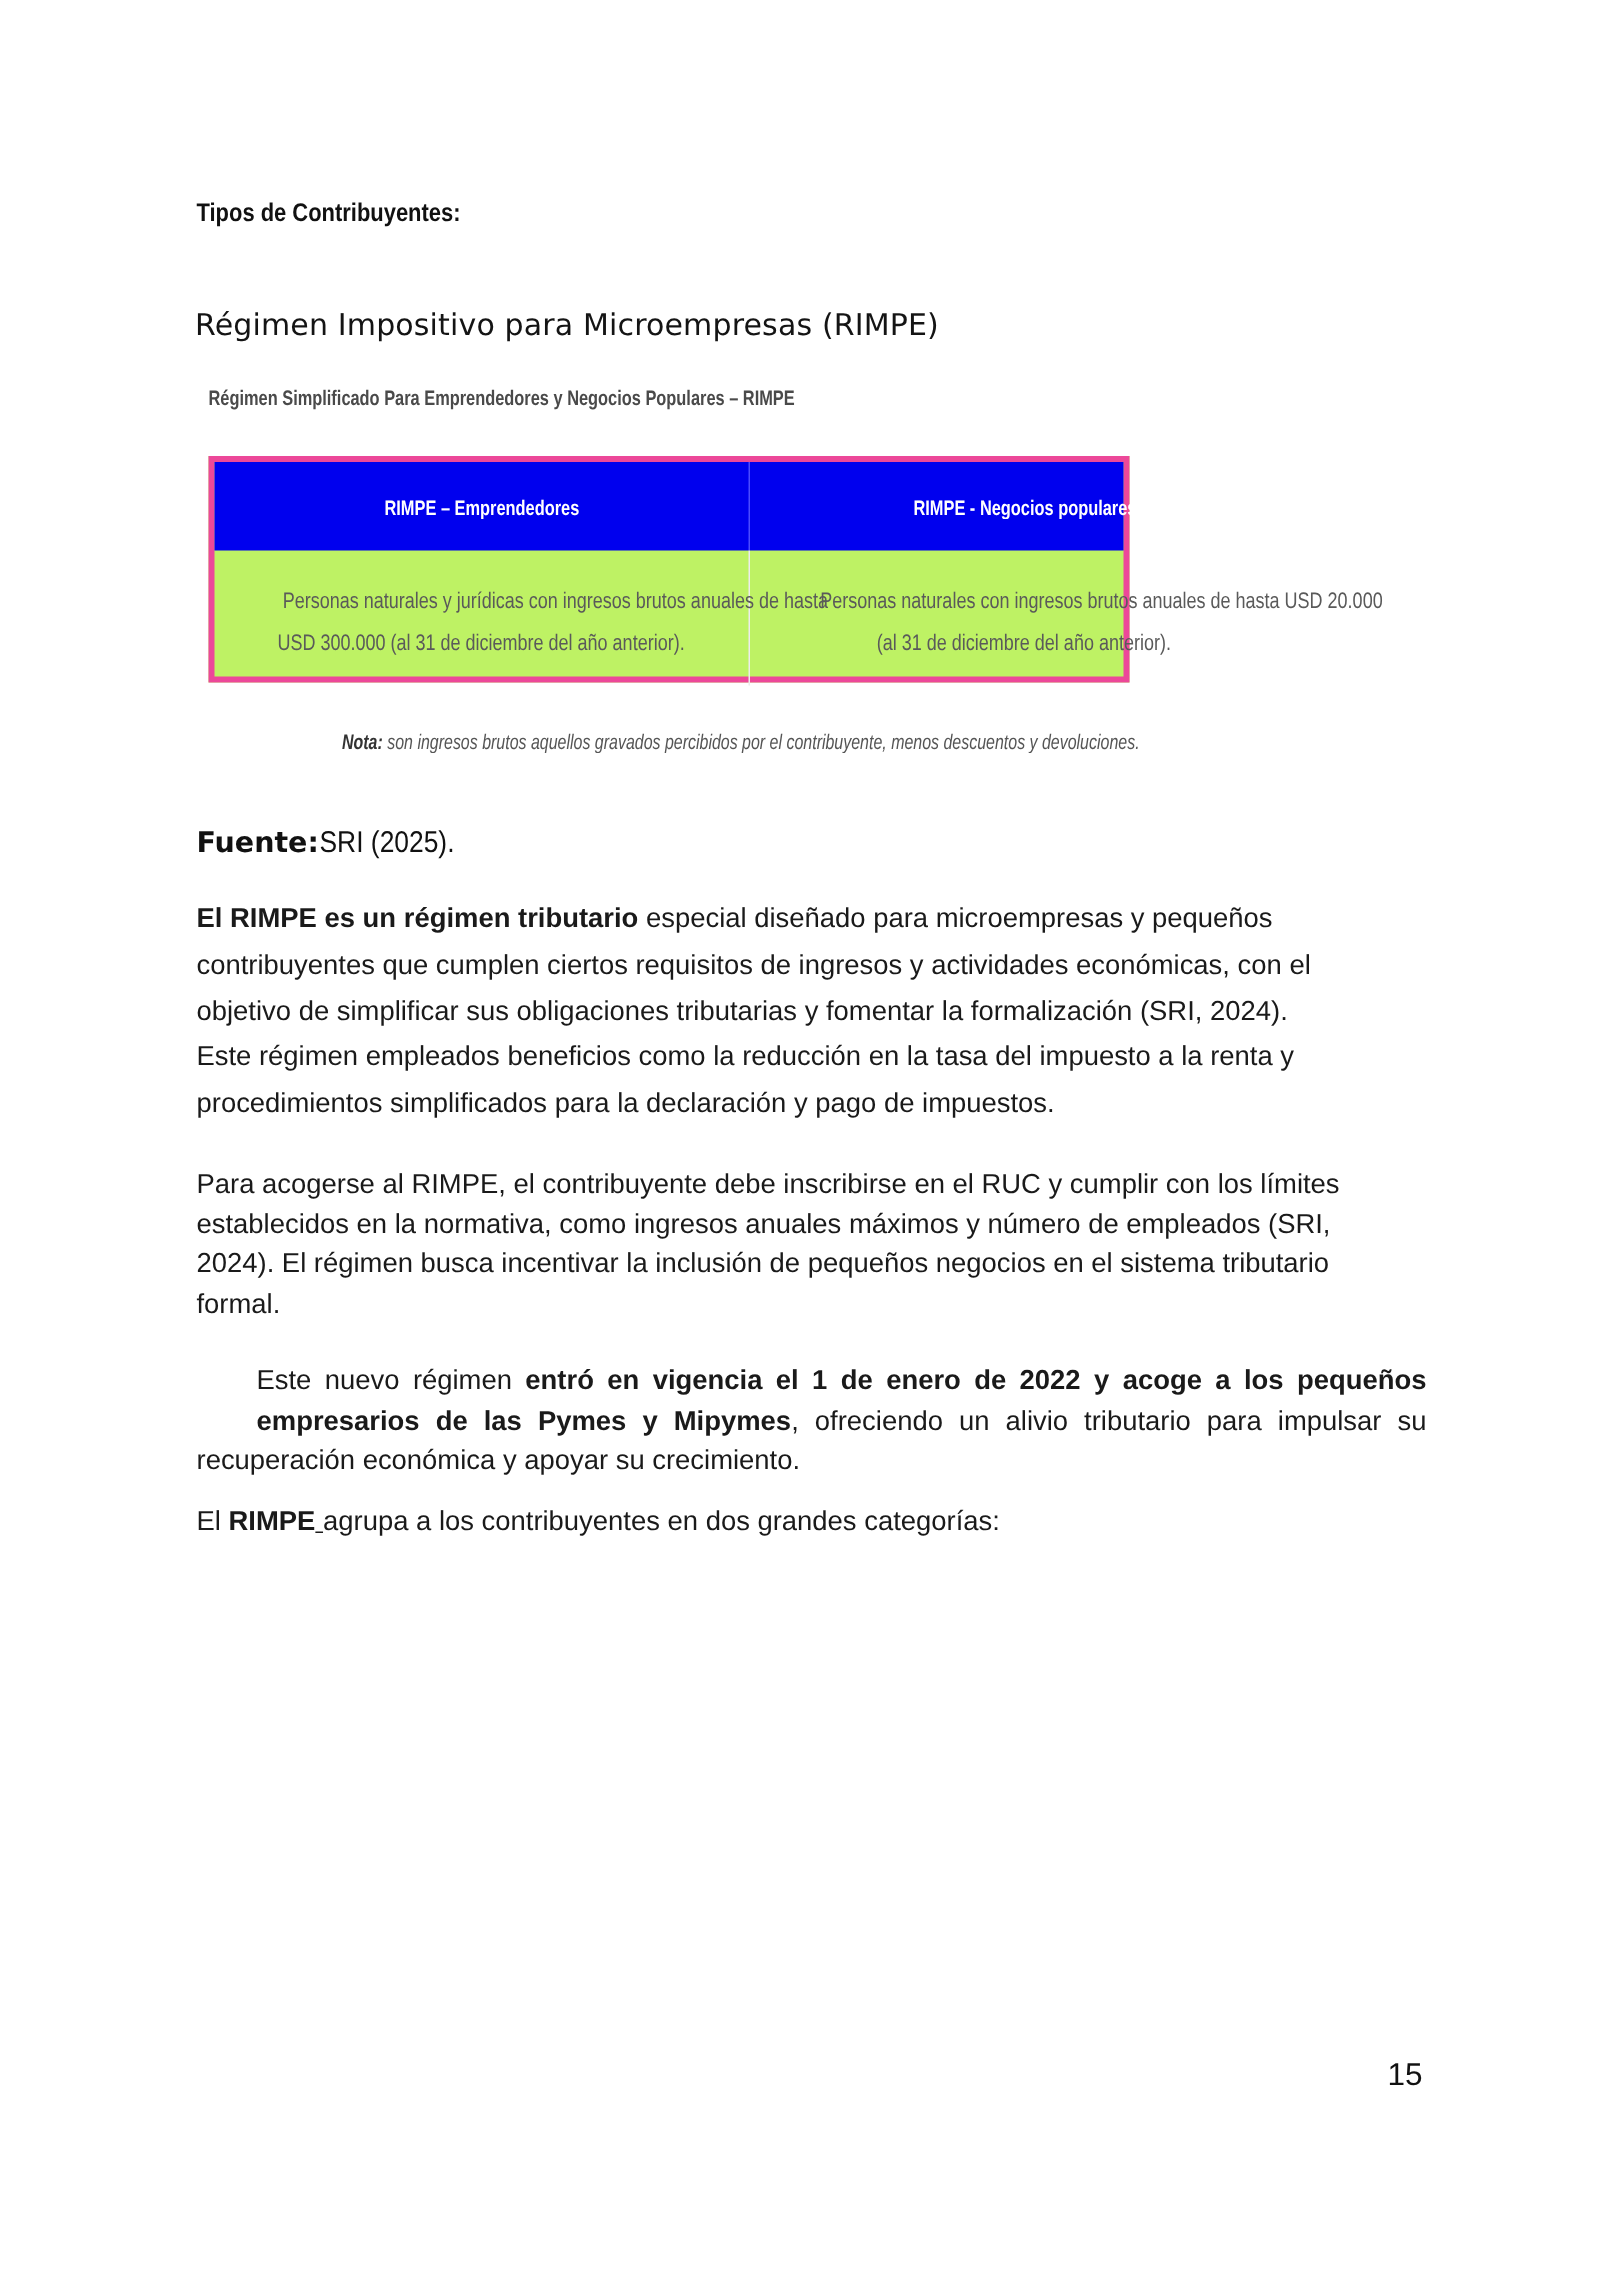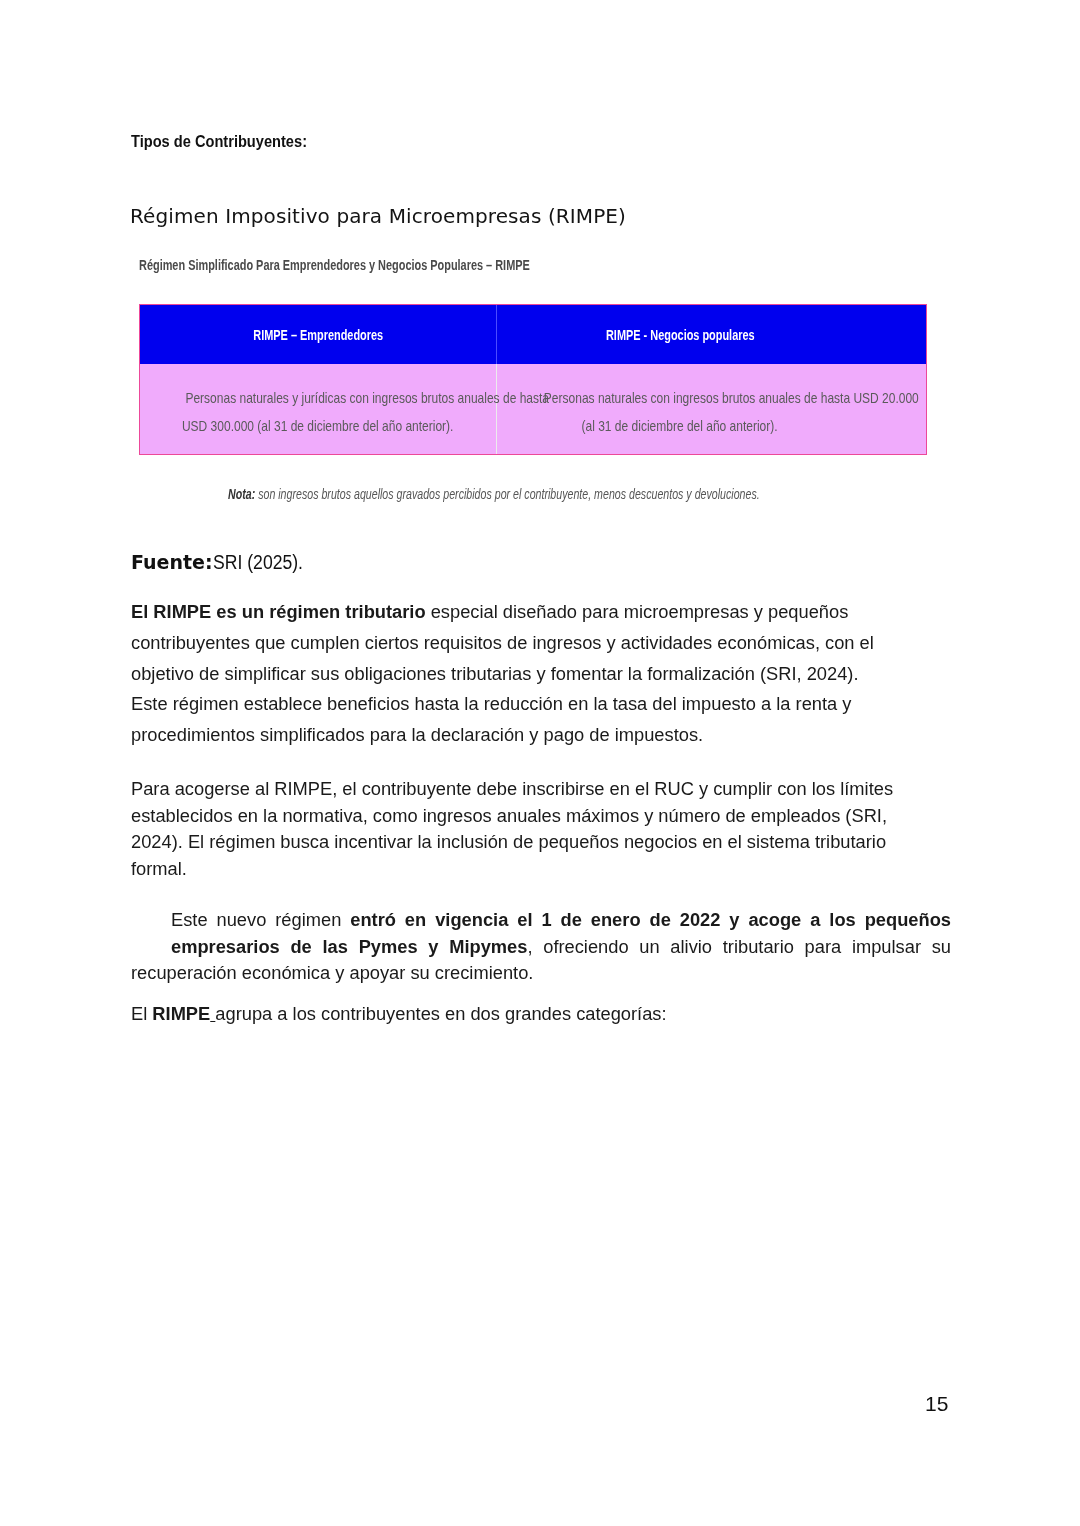--- a/index.html
+++ b/index.html
@@ -18,22 +18,22 @@
       font-family: "DejaVu Sans", sans-serif; font-weight: normal; font-size: 20px;
       color: #141414; letter-spacing: 0.1px;
     }
     .figure-caption {
       position: absolute; left: 139px; top: 257px;
       font-family: "Liberation Sans", sans-serif; font-weight: bold; font-size: 14px;
       color: #4a4a4a; transform: scaleX(0.78); transform-origin: left top; white-space: nowrap;
     }
 
     .rimpe-table {
-      position: absolute; left: 139px; top: 304px; width: 788px; height: 151px;
-      border: 1px solid #ec4899; box-sizing: border-box; background: #f0abfc;
+      position: absolute; left: 139px; top: 304px; width: 614px; height: 151px;
+      border: 4px solid #ec4899; box-sizing: border-box; background: #bef264;
     }
     .rimpe-table .head-row { display: flex; height: 59px; background: #0000ee; }
     .rimpe-table .head-cell {
       flex: 0 0 auto; display: flex; align-items: center; justify-content: center;
       color: #ffffff; font-family: "Liberation Sans", sans-serif; font-weight: bold; font-size: 14px;
       box-sizing: border-box;
     }
     .rimpe-table .head-cell span { display: inline-block; transform: scaleX(0.78); white-space: nowrap; }
     .rimpe-table .head-cell.c1 { width: 357px; border-right: 1px solid #4b4bff; }
     .rimpe-table .head-cell.c2 { width: 366px; }
@@ -70,21 +70,21 @@
     .para b { font-weight: bold; }
     .p1 { top: 597px; line-height: 30.8px; }
     .p2 { top: 776px; line-height: 26.6px; }
     .p3 { top: 907px; line-height: 26.6px; text-align: justify; }
     .p3 .ln.just { text-align: justify; text-align-last: justify; margin-left: 40px; }
     .p4 { top: 1001px; line-height: 26px; }
     .p4 .underline-gap { text-decoration: underline; }
 
     .page-number {
       position: absolute; left: 925px; top: 1372px;
-      font-family: "Liberation Sans", sans-serif; font-size: 21px; color: #111; margin-top: 20px;
+      font-family: "Liberation Sans", sans-serif; font-size: 21px; color: #111;
     }
   </style>
 </head>
 <body>
 
 <div class="page">
 
   <div class="section-label">Tipos de Contribuyentes:</div>
 
   <div class="heading">Régimen Impositivo para Microempresas (RIMPE)</div>
@@ -113,21 +113,21 @@
   </div>
 
   <div class="table-note"><b>Nota:</b><span> son ingresos brutos aquellos gravados percibidos por el contribuyente, menos descuentos y devoluciones.</span></div>
 
   <div class="source"><b>Fuente:</b><span class="val"> SRI (2025).</span></div>
 
   <div class="para p1">
     <span class="ln"><b>El RIMPE es un régimen tributario</b><span> especial diseñado para microempresas y pequeños</span></span>
     <span class="ln">contribuyentes que cumplen ciertos requisitos de ingresos y actividades económicas, con el</span>
     <span class="ln">objetivo de simplificar sus obligaciones tributarias y fomentar la formalización (SRI, 2024).</span>
-    <span class="ln">Este régimen establece beneficios hasta la reducción en la tasa del impuesto a la renta y</span>
+    <span class="ln">Este régimen empleados beneficios como la reducción en la tasa del impuesto a la renta y</span>
     <span class="ln">procedimientos simplificados para la declaración y pago de impuestos.</span>
   </div>
 
   <div class="para p2">
     <span class="ln">Para acogerse al RIMPE, el contribuyente debe inscribirse en el RUC y cumplir con los límites</span>
     <span class="ln">establecidos en la normativa, como ingresos anuales máximos y número de empleados (SRI,</span>
     <span class="ln">2024). El régimen busca incentivar la inclusión de pequeños negocios en el sistema tributario</span>
     <span class="ln">formal.</span>
   </div>
 

